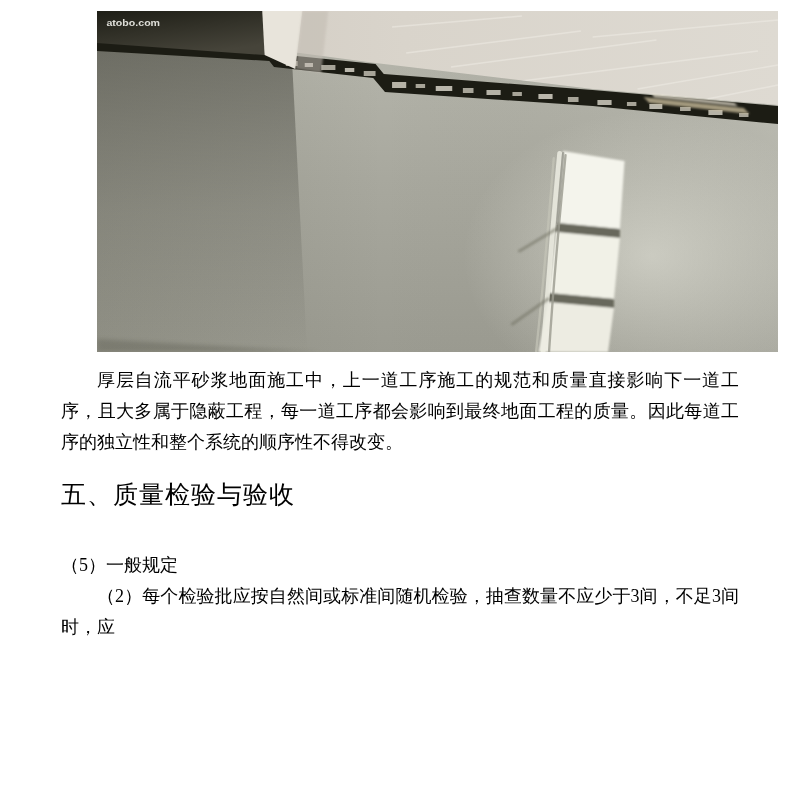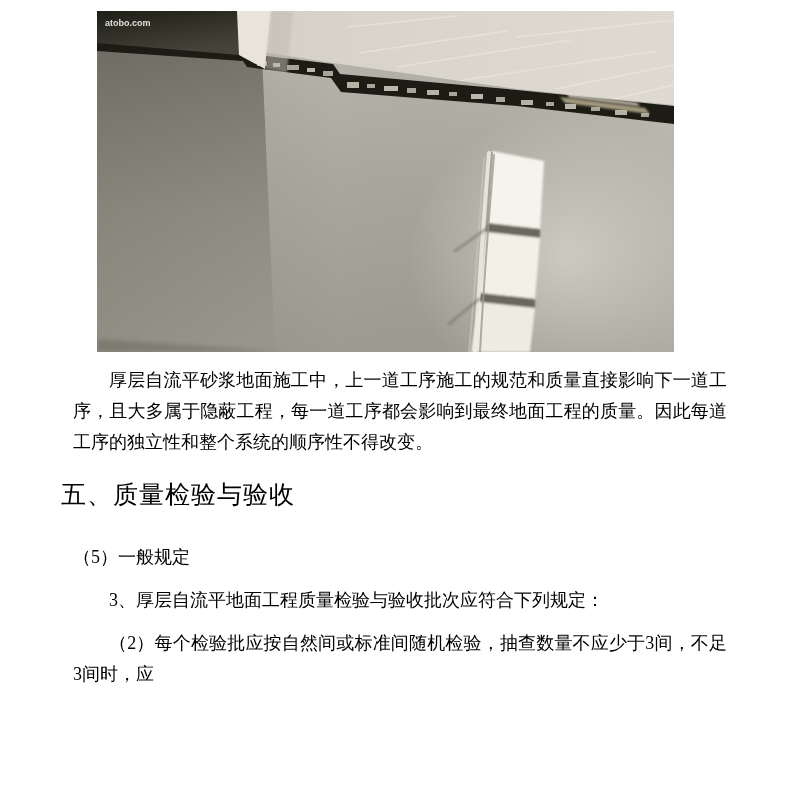--- a/index.html
+++ b/index.html
@@ -6,39 +6,39 @@
   body {
     width: 794px;
     height: 810px;
     background: #ffffff;
     color: #000000;
     font-family: "Liberation Serif", "DejaVu Serif", serif;
     overflow: hidden;
   }
   .photo-wrap {
     position: relative;
-    width: 577px;
+    width: 681px;
     height: 341px;
     margin: 11px 0 13px 97px;
   }
   .photo-wrap svg { display: block; width: 100%; height: 100%; }
   .content {
     width: 678px;
     margin-left: 61px;
     font-size: 18px;
     line-height: 31px;
     text-align: justify;
   }
-  .content p { margin: 12px; }
+  .content p { margin: 0; }
   .indent { text-indent: 2em; }
   .section-heading {
     font-size: 25px;
     font-weight: normal;
     line-height: 34px;
-    margin: 20px 0 30px 0;
+    margin: 20px 0 38px 0;
     letter-spacing: 1px;
   }
 </style>
 </head>
 <body>
 
 <div class="photo-wrap">
   <svg viewBox="0 0 577 341" preserveAspectRatio="none">
     <defs>
       <linearGradient id="wallGrad" x1="0" y1="0" x2="1" y2="0">
@@ -160,15 +160,14 @@
     </g>
   </svg>
 </div>
 
 <div class="content">
   <p class="indent">厚层自流平砂浆地面施工中，上一道工序施工的规范和质量直接影响下一道工序，且大多属于隐蔽工程，每一道工序都会影响到最终地面工程的质量。因此每道工序的独立性和整个系统的顺序性不得改变。</p>
 
   <h2 class="section-heading">五、质量检验与验收</h2>
 
   <p>（5）一般规定</p>
-  <p class="indent">3、厚层自流平地面工程质量检验与验收批次应符合下列规定：</p>
   <p class="indent">（2）每个检验批应按自然间或标准间随机检验，抽查数量不应少于3间，不足3间时，应</p>
 </div>
 
 </body></html>

